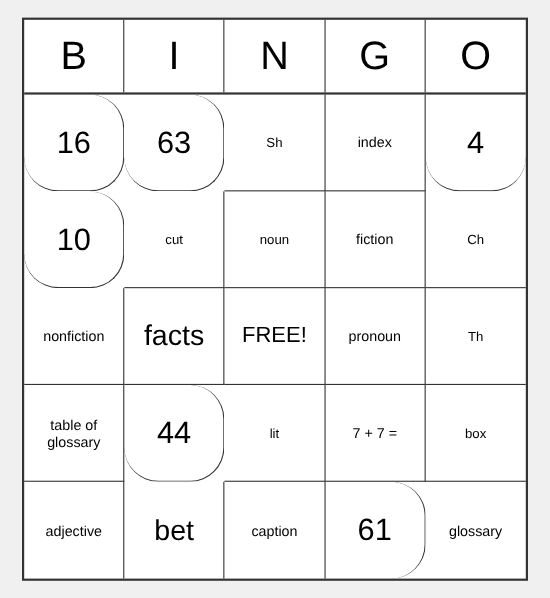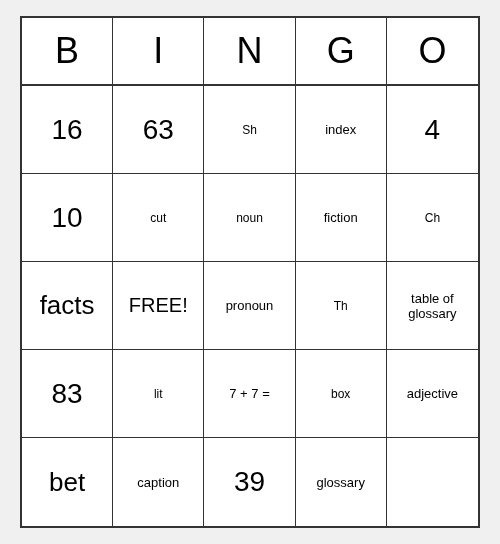--- a/index.html
+++ b/index.html
@@ -76,20 +76,21 @@
     .bingo-cell.medium-text {
       font-size: 12px;
     }
 
     .bingo-cell.small-text {
       font-size: 13px;
     }
 
     .bingo-cell.number {
       font-size: 28px;
+      border-radius: 31px;
     }
 
     .bingo-cell.free {
       font-size: 20px;
       font-weight: normal;
     }
   </style>
 </head>
 <body>
 
@@ -105,28 +106,29 @@
   <div class="bingo-cell number">16</div>
       <div class="bingo-cell number">63</div>
       <div class="bingo-cell medium-text">Sh</div>
       <div class="bingo-cell small-text">index</div>
       <div class="bingo-cell number">4</div>
       <div class="bingo-cell number">10</div>
       <div class="bingo-cell medium-text">cut</div>
       <div class="bingo-cell medium-text">noun</div>
       <div class="bingo-cell small-text">fiction</div>
       <div class="bingo-cell medium-text">Ch</div>
+      <div class="bingo-cell small-text">nonfiction</div>
       <div class="bingo-cell large-text">facts</div>
       <div class="bingo-cell free">FREE!</div>
       <div class="bingo-cell small-text">pronoun</div>
       <div class="bingo-cell medium-text">Th</div>
       <div class="bingo-cell small-text">table of glossary</div>
-      <div class="bingo-cell number">83</div>
+      <div class="bingo-cell number">44</div>
       <div class="bingo-cell medium-text">lit</div>
       <div class="bingo-cell small-text">7 + 7 =</div>
       <div class="bingo-cell medium-text">box</div>
       <div class="bingo-cell small-text">adjective</div>
       <div class="bingo-cell large-text">bet</div>
       <div class="bingo-cell small-text">caption</div>
-      <div class="bingo-cell number">39</div>
+      <div class="bingo-cell number">61</div>
       <div class="bingo-cell small-text">glossary</div>
     </div>
 </div>
 
 </body></html>

